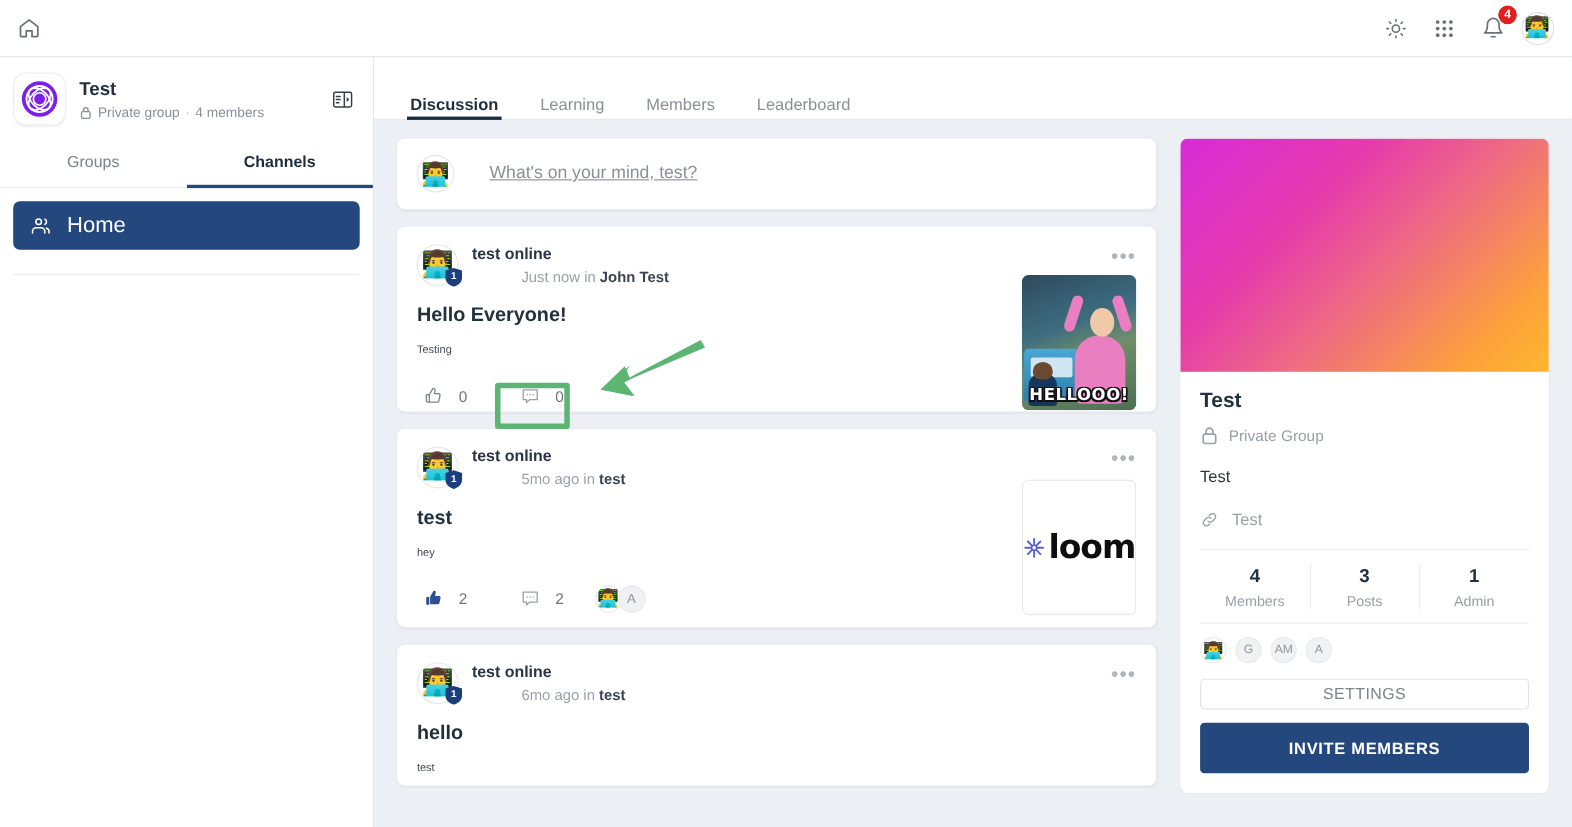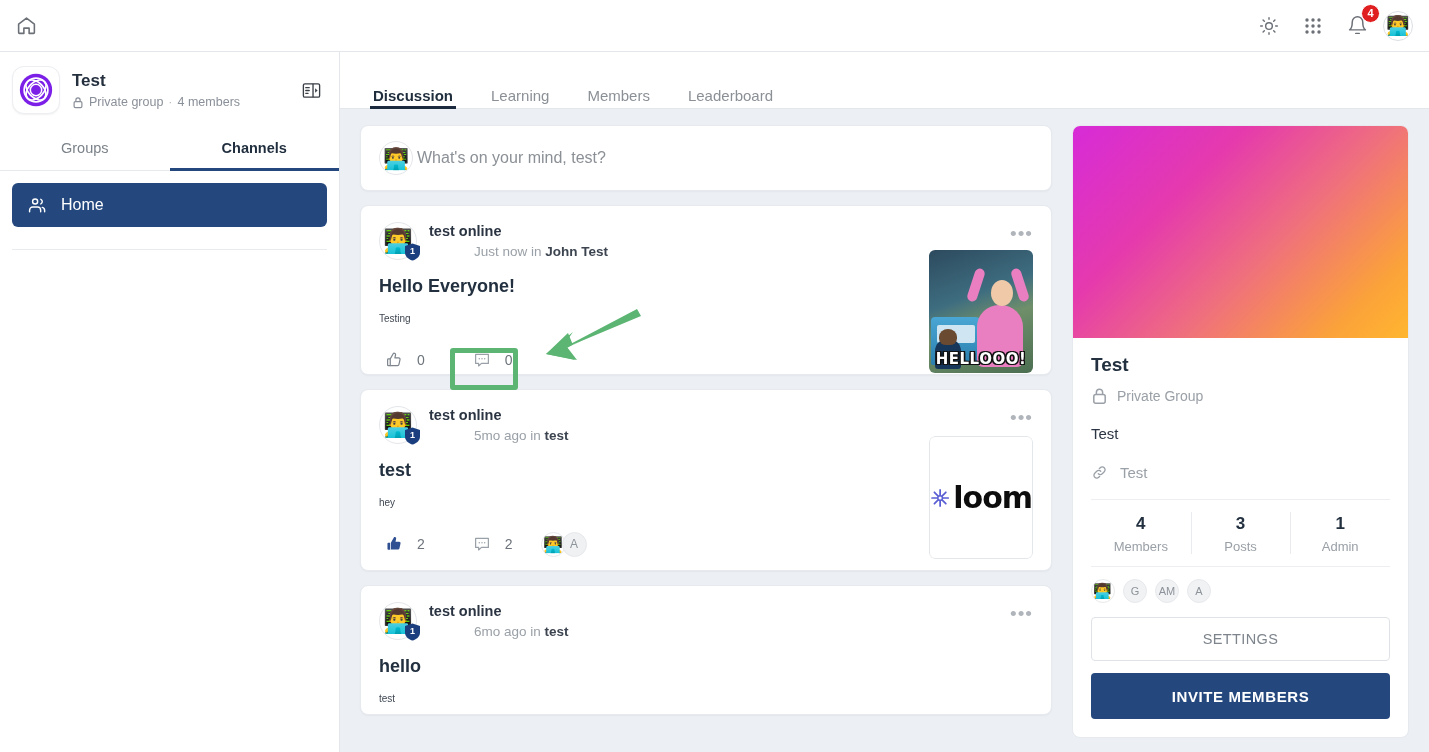--- a/index.html
+++ b/index.html
@@ -66,21 +66,21 @@
     font-size: 14.5px; color: #7b8289; cursor: pointer; position: relative;
   }
   .tab-left.active { color: #1f2d3d; font-weight: 700; }
   .tab-left.active::after {
     content: ""; position: absolute; left: 0; right: 0; bottom: -1px; height: 3px; background: #24487e;
   }
   .nav-list { padding: 12px; }
   .nav-item {
     display: flex; align-items: center; gap: 14px;
     height: 44px; padding: 0 16px; border-radius: 6px;
-    font-size: 16px; cursor: pointer; color: #3d4450;
+    font-size: 20px; cursor: pointer; color: #3d4450;
   }
   .nav-item.active { background: #24487e; color: #ffffff; font-weight: 500; }
   .nav-div { height: 1px; background: #e9ecef; margin: 10px 12px 0; }
 
   
   .main {
     position: absolute; top: 52px; left: 340px; width: 1089px; height: 700px;
     background: #eceff3;
   }
   .tabs-main {
@@ -104,21 +104,21 @@
     box-shadow: 0 1px 2px rgba(16,24,40,.04);
   }
 
   
   .composer { display: flex; align-items: center; height: 66px; padding: 0 18px; margin-bottom: 14px; }
   .avatar-md {
     width: 34px; height: 34px; border-radius: 50%; overflow: hidden; flex: none;
     border: 1px solid #e4e6ea; background: #fff;
     display: flex; align-items: center; justify-content: center; font-size: 21px; line-height: 1;
   }
-  .composer-input { margin-left: 4px; font-size: 16px; color: #8b9096; cursor: text; }
+  .composer-input { margin-left: 32px; font-size: 16px; color: #8b9096; cursor: text; text-decoration: underline; }
 
   
   .post { padding: 16px 18px 14px; margin-bottom: 14px; position: relative; }
   .post-head { display: flex; align-items: flex-start; }
   .avatar-wrap { position: relative; width: 38px; height: 38px; flex: none; }
   .avatar-lg {
     width: 38px; height: 38px; border-radius: 50%; overflow: hidden;
     border: 1px solid #e4e6ea; background: #fff;
     display: flex; align-items: center; justify-content: center; font-size: 24px; line-height: 1;
   }
@@ -230,21 +230,21 @@
   .stat-lbl { font-size: 13px; color: #9aa0a7; margin-top: 5px; }
   .members-row { display: flex; align-items: center; padding: 12px 0 4px; }
   .m-av {
     width: 24px; height: 24px; border-radius: 50%; background: #f1f2f4; border: 1px solid #e7e9ec;
     display: flex; align-items: center; justify-content: center;
     font-size: 11px; color: #8d939a; margin-right: 8px; overflow: hidden;
   }
   .m-av.emoji { background: #fff; font-size: 15px; }
   .rail-btns { padding: 10px 18px 18px; }
   .btn-outline {
-    height: 44px; border: 1px solid #dfe2e6; border-radius: 4px; background: #fff;
+    height: 28px; border: 1px solid #dfe2e6; border-radius: 4px; background: #fff;
     display: flex; align-items: center; justify-content: center;
     font-size: 14.5px; color: #7d848c; letter-spacing: .4px; cursor: pointer; width: 100%;
   }
   .btn-primary {
     height: 46px; margin-top: 12px; border-radius: 4px; background: #24487e; border: none;
     display: flex; align-items: center; justify-content: center;
     font-size: 15px; color: #fff; font-weight: 700; letter-spacing: .6px; cursor: pointer; width: 100%;
   }
 
   

